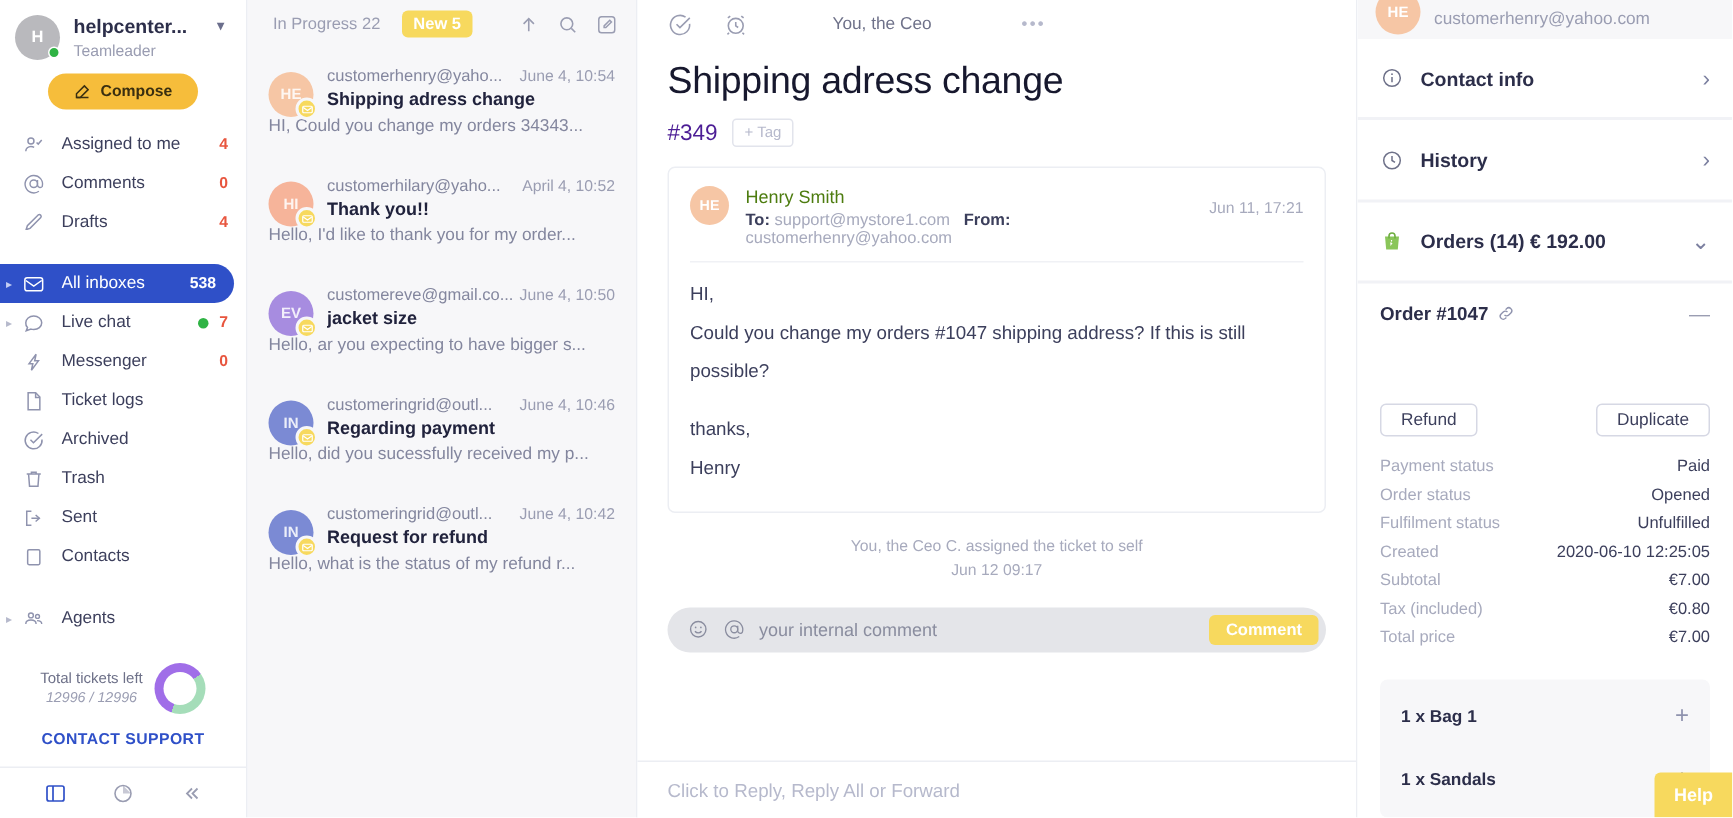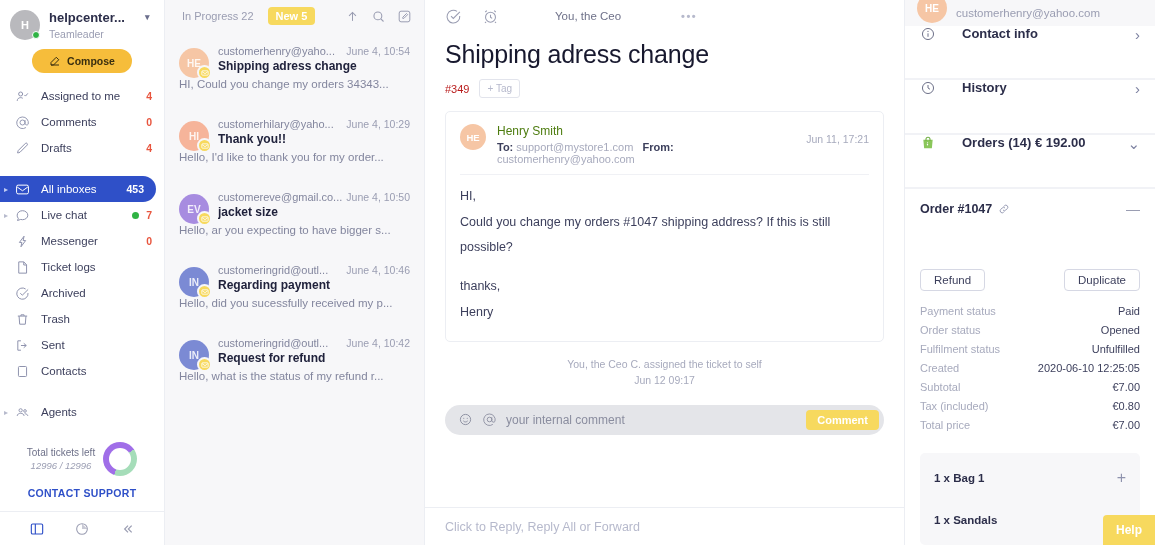--- a/index.html
+++ b/index.html
@@ -193,21 +193,21 @@
     font-size: 11px; cursor: pointer; font-weight: 700;
   }
   .conv-title {
     font-size: 25px; font-weight: 400; color: #17182e;
     padding: 8px 20px 0 20px; letter-spacing: -.2px;
   }
   .conv-sub {
     display: flex; align-items: center; gap: 10px;
     padding: 10px 20px 0 20px;
   }
-  .conv-num { font-size: 11px; color: #b91c1c; }
+  .conv-num { font-size: 15px; color: #4c1d95; }
   .tag-btn {
     border: 1px solid #e2e4ec; border-radius: 3px;
     font-size: 10px; color: #b6b9cc;
     padding: 3px 7px; background: #fff; cursor: pointer;
     font-family: inherit;
   }
 
   .conv-scroll { flex: 1; overflow: hidden; padding: 13px 20px 0 20px; }
   .msg-card {
     border: 1px solid #eceef3; border-radius: 5px;
@@ -268,22 +268,22 @@
   }
   .rp-av {
     width: 30px; height: 30px; border-radius: 50%;
     background: #f6c6a5; color: #fff;
     font-size: 10px; font-weight: 700;
     display: flex; align-items: center; justify-content: center;
     flex: 0 0 30px; margin-top: -10px;
   }
   .rp-email { font-size: 11.5px; color: #9a9db2; }
   .rp-sec {
-    height: 58px; display: flex; 
-    padding: 0 15px; gap: 26px; cursor: pointer;
+    height: 58px; display: flex; align-items: center;
+    padding: 0 15px; gap: 11px; cursor: pointer;
     border-bottom: 2px solid #f1f2f6;
   }
   .rp-sec-ico { color: #6e7189; display: flex; flex: 0 0 16px; }
   .rp-sec-label { flex: 1; font-size: 13px; font-weight: 700; color: #2c2e4a; }
   .rp-sec-chev { color: #7c80a0; font-size: 15px; }
 
   .rp-orders {
     padding: 0 15px 10px 15px;
   }
   .order-title-row {
@@ -407,21 +407,21 @@
 
       <div class="nav-item active">
         <span class="caret">▸</span>
         <span class="nav-ico">
           <svg width="15" height="15" viewBox="0 0 24 24" fill="none" stroke="currentColor" stroke-width="1.6">
             <rect x="2.5" y="5" width="19" height="14" rx="2.5"></rect>
               <path d="M3.5 8l8.5 6 8.5-6"></path>
           </svg>
         </span>
         <span class="nav-label">All inboxes</span>
-        <span class="nav-count">453</span>
+        <span class="nav-count">538</span>
       </div>
 
       <div class="nav-item">
         <span class="caret">▸</span>
         <span class="nav-ico">
           <svg width="15" height="15" viewBox="0 0 24 24" fill="none" stroke="currentColor" stroke-width="1.6">
             <path d="M20.5 11.5c0 4.1-3.8 7.2-8.5 7.2-1 0-2-.15-2.9-.42L4 20l1.3-3.4A6.8 6.8 0 0 1 3.5 11.5c0-4 3.8-7.2 8.5-7.2s8.5 3.2 8.5 7.2z"></path>
           </svg>
         </span>
         <span class="nav-label">Live chat</span>
@@ -600,21 +600,21 @@
           <div class="t-badge">
             <svg width="8" height="8" viewBox="0 0 24 24" fill="none" stroke="#fff" stroke-width="2.4">
               <rect x="2.5" y="5.5" width="19" height="13" rx="2"></rect>
                 <path d="M3.5 8l8.5 6 8.5-6"></path>
             </svg>
           </div>
         </div>
         <div class="t-body">
           <div class="t-row1">
             <span class="t-from">customerhilary@yaho...</span>
-            <span class="t-date">June 4, 10:29</span>
+            <span class="t-date">April 4, 10:52</span>
           </div>
           <div class="t-subject">Thank you!!</div>
           <div class="t-preview">Hello, I'd like to thank you for  my order...</div>
         </div>
       </div>
 
       <div class="ticket">
         <div class="t-av-wrap">
           <div class="t-av" style="background:#a78ce0">EV</div>
           <div class="t-badge">

